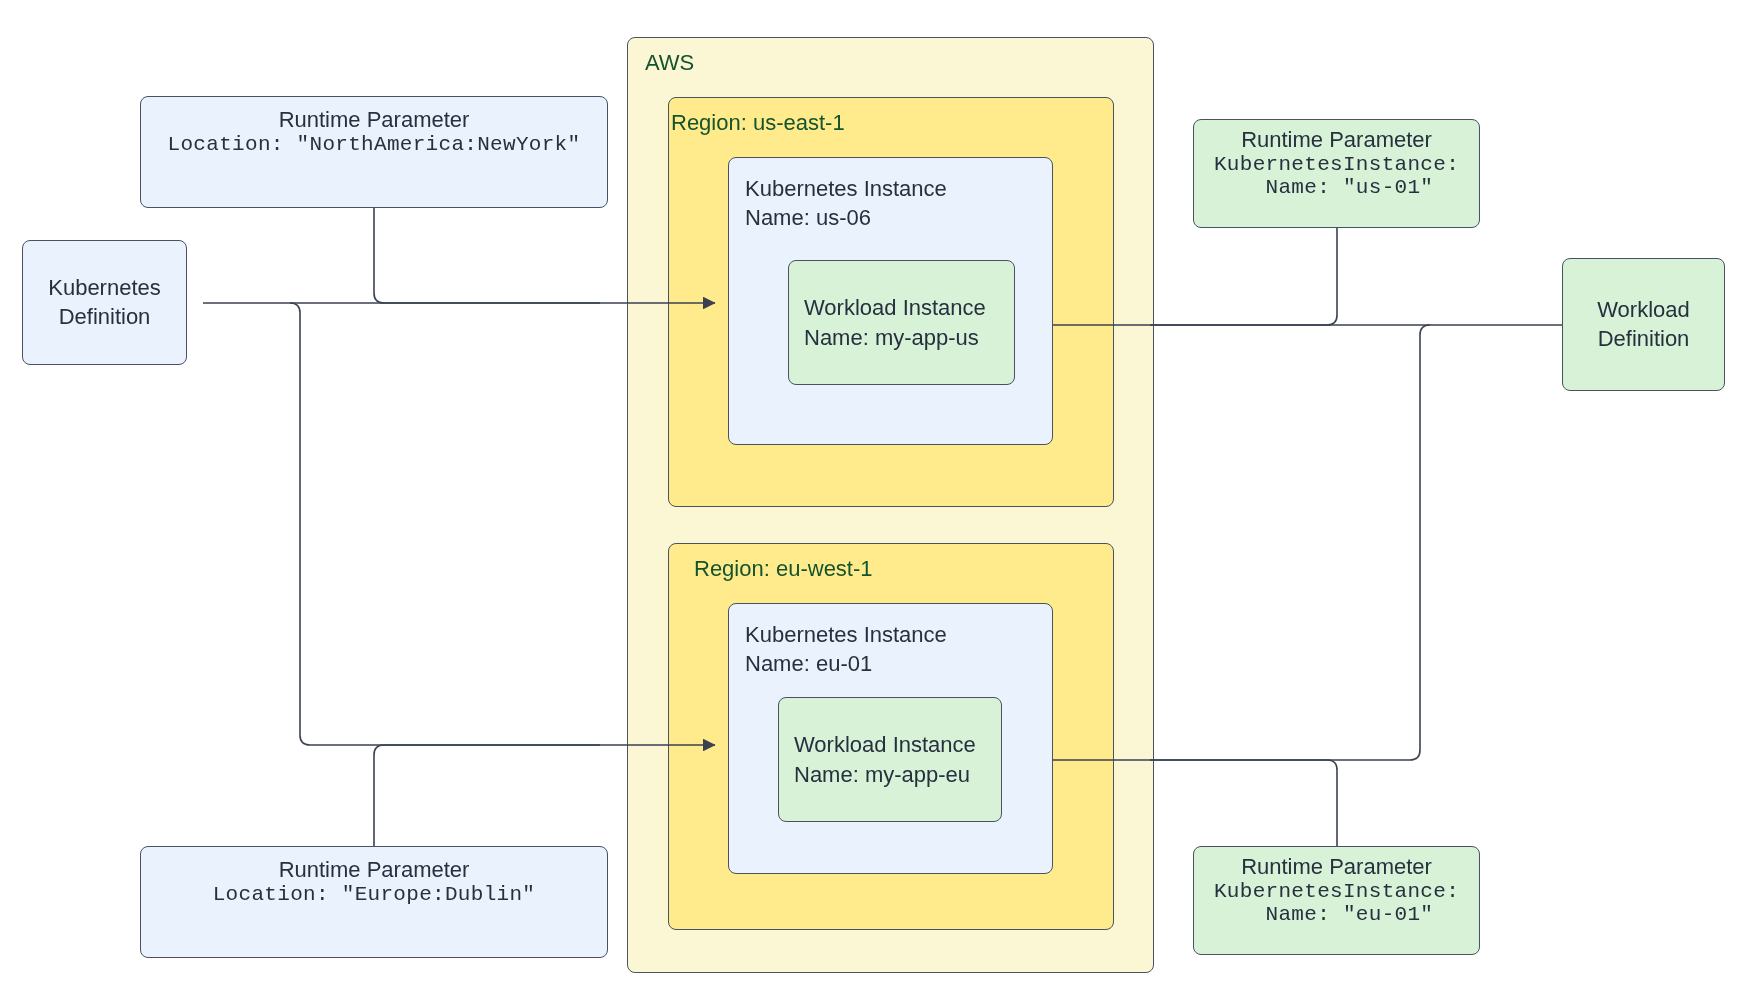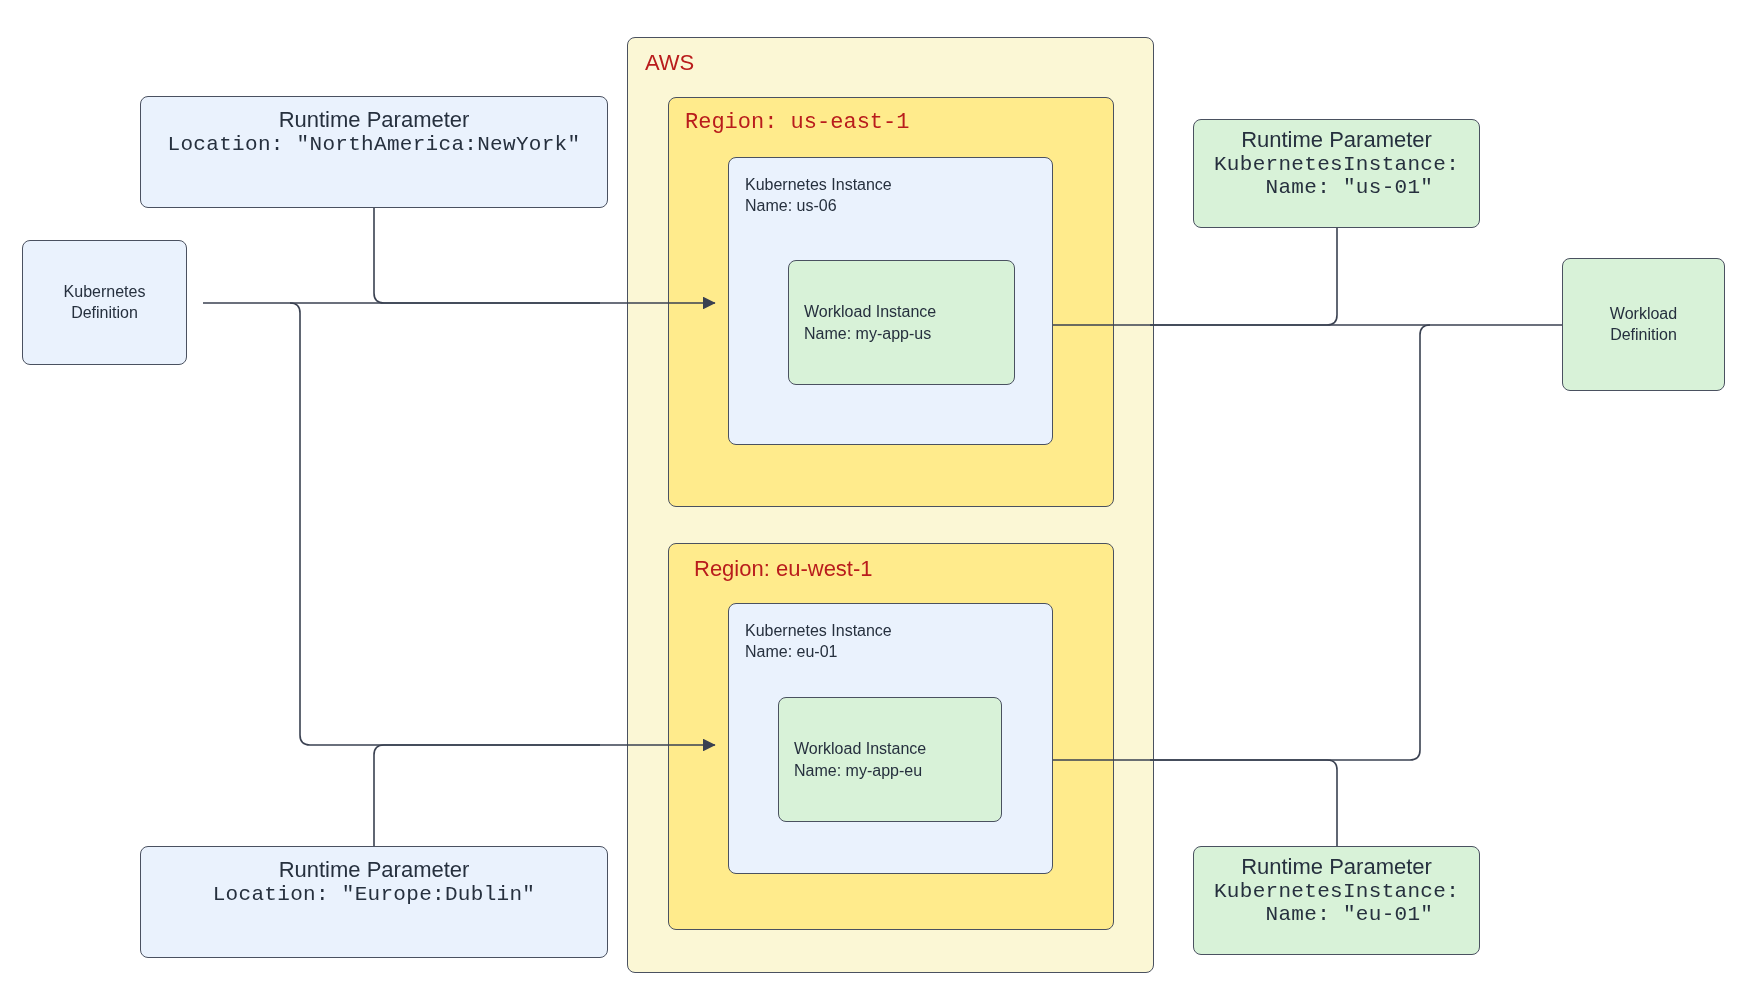--- a/index.html
+++ b/index.html
@@ -65,28 +65,28 @@
     font-size: 22px;
   }
   .mono-line {
     font-family: "Liberation Mono", monospace;
     font-size: 21px;
     letter-spacing: 0.3px;
     white-space: pre;
   }
   .plain-line {
     font-family: "Liberation Sans", sans-serif;
-    font-size: 16px;
+    font-size: 22px;
     white-space: pre;
   }
   .container-title {
     position: absolute;
     font-family: "Liberation Sans", sans-serif;
     font-size: 22px;
-    color: #b91c1c;
+    color: #14532d;
     white-space: pre;
   }
   .param-box {
     display: flex;
     flex-direction: column;
     align-items: center;
     justify-content: flex-start;
     text-align: center;
   }
 </style>
@@ -120,21 +120,21 @@
 
       <path d="M 1337 848 L 1337 770 Q 1337 760 1327 760 L 1150 760"></path>
     </g>
   </svg>
 
   <div class="node container-node aws" style="left:627px; top:37px; width:527px; height:936px;">
     <span class="container-title" style="left:17px; top:12px;">AWS</span>
   </div>
 
   <div class="node container-node region" style="left:668px; top:97px; width:446px; height:410px;">
-    <span class="container-title" style="left:16px; top:12px;font-family:Liberation Mono, monospace;">Region: us-east-1</span>
+    <span class="container-title" style="left:2px; top:12px;">Region: us-east-1</span>
   </div>
 
   <div class="node blue left-box" style="left:728px; top:157px; width:325px; height:288px; padding:16px 0 0 16px;">
     <span class="plain-line">Kubernetes Instance</span>
     <span class="plain-line">Name: us-06</span>
   </div>
 
   <div class="node green left-box" style="left:788px; top:260px; width:227px; height:125px; padding:0 0 0 15px; justify-content:center;">
     <span class="plain-line">Workload Instance</span>
     <span class="plain-line">Name: my-app-us</span>

